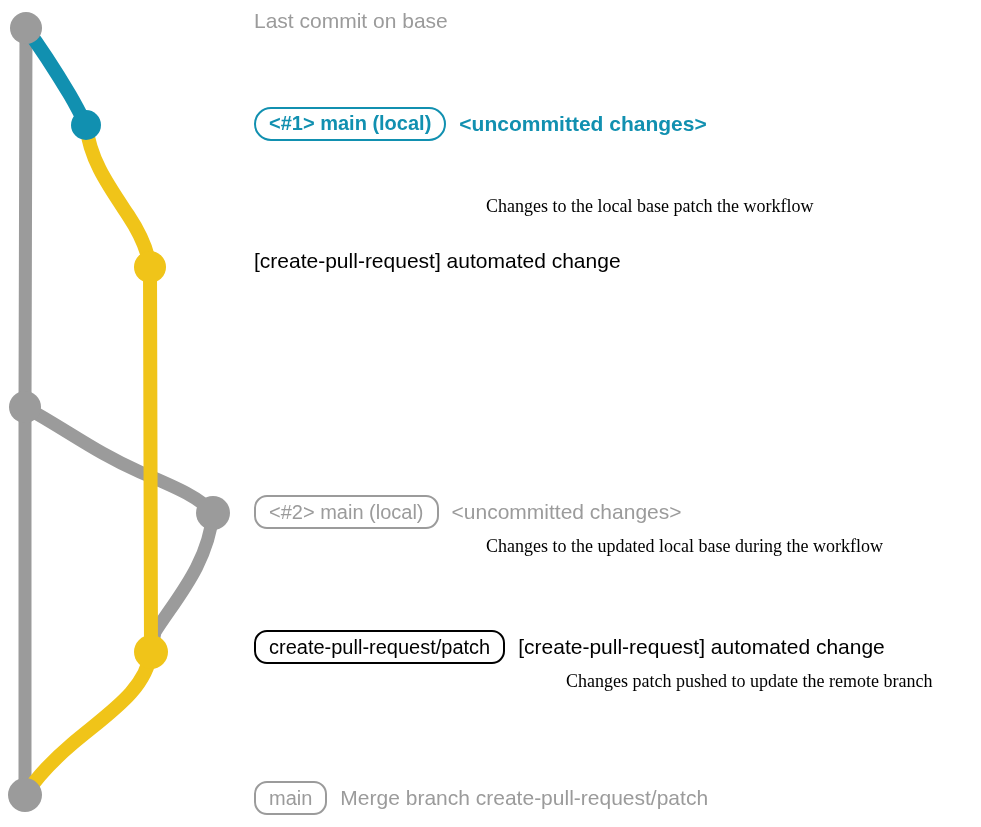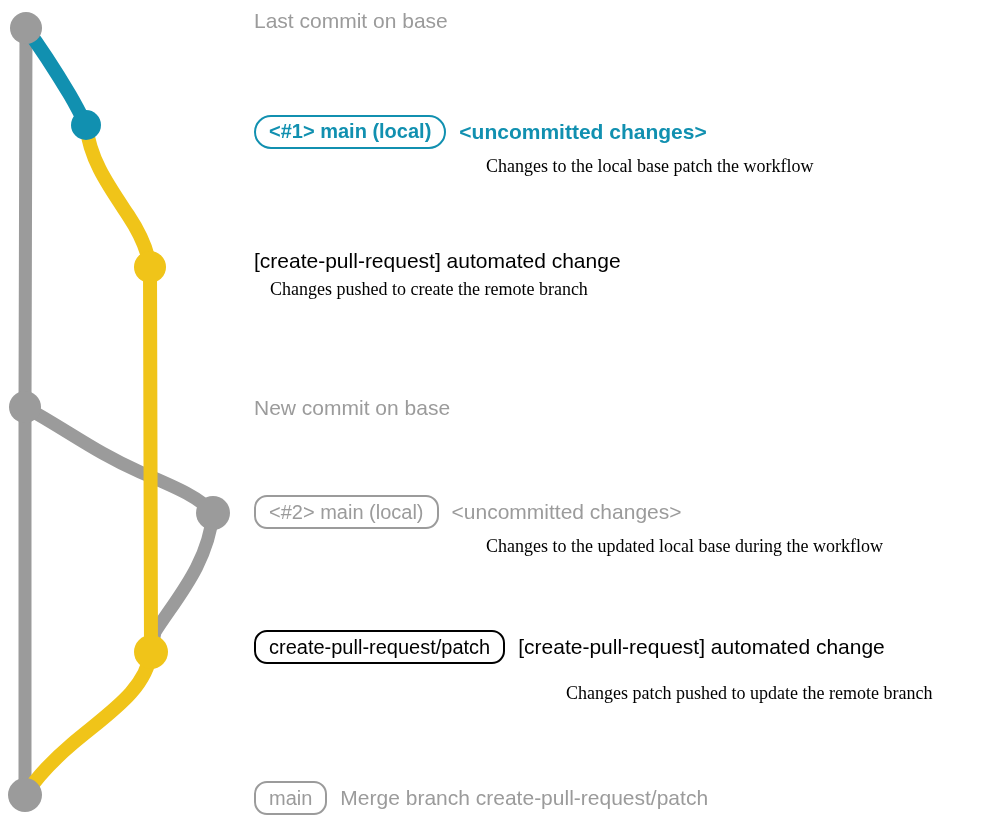--- a/index.html
+++ b/index.html
@@ -87,25 +87,25 @@
     margin-top: 8px;
   }
 
   
   .c-gray   { color: #9b9b9b; }
   .c-blue   { color: #1190b0; }
   .c-yellow { color: #000000; }
 
   
   #row-last-commit      { left: 254px; top: 9px; }
-  #row-local-1          { left: 254px; top: 115px; }
+  #row-local-1          { left: 254px; top: 107px; gap: 48px; }
   #row-automated-1      { left: 254px; top: 249px; }
   #row-new-commit       { left: 254px; top: 396px; }
   #row-local-2          { left: 254px; top: 495px; }
-  #row-automated-2      { left: 254px; top: 630px; gap: 12px; }
+  #row-automated-2      { left: 254px; top: 630px; }
   #row-merge            { left: 254px; top: 781px; }
 
   #row-automated-1 .subtext { margin-left: 16px; }
   #row-local-1 .subtext     { margin-left: 232px; }
   #row-local-2 .subtext     { margin-left: 232px; }
   #row-automated-2 .subtext { margin-left: 312px; }
 </style>
 </head>
 <body>
 
@@ -147,28 +147,22 @@
       <span class="pill c-blue">&lt;#1&gt; main (local)</span>
       <span class="headline bold c-blue">&lt;uncommitted changes&gt;</span>
     </div>
     <div class="subtext">Changes to the local base patch the workflow</div>
   </div>
 
   <div class="row" id="row-automated-1">
     <div class="row-head">
       <span class="headline c-yellow">[create-pull-request] automated change</span>
     </div>
-    <div class="subtext">Changes pushed to create the remote branch</div>
   </div>
 
-  <div class="row" id="row-new-commit">
-    <div class="row-head">
-      <span class="headline c-gray">New commit on base</span>
-    </div>
-  </div>
 
   <div class="row" id="row-local-2">
     <div class="row-head">
       <span class="pill soft c-gray">&lt;#2&gt; main (local)</span>
       <span class="headline c-gray">&lt;uncommitted changes&gt;</span>
     </div>
     <div class="subtext">Changes to the updated local base during the workflow</div>
   </div>
 
   <div class="row" id="row-automated-2">

